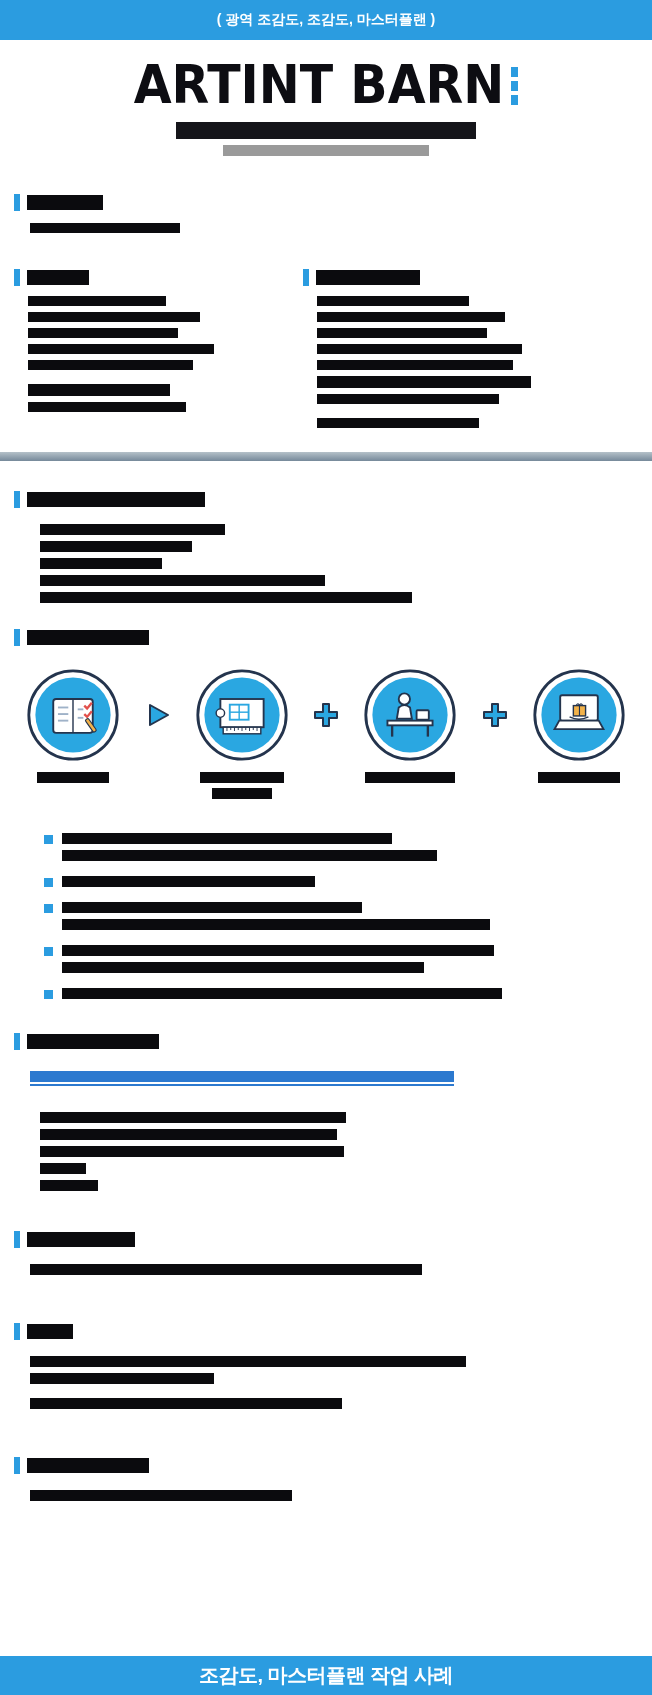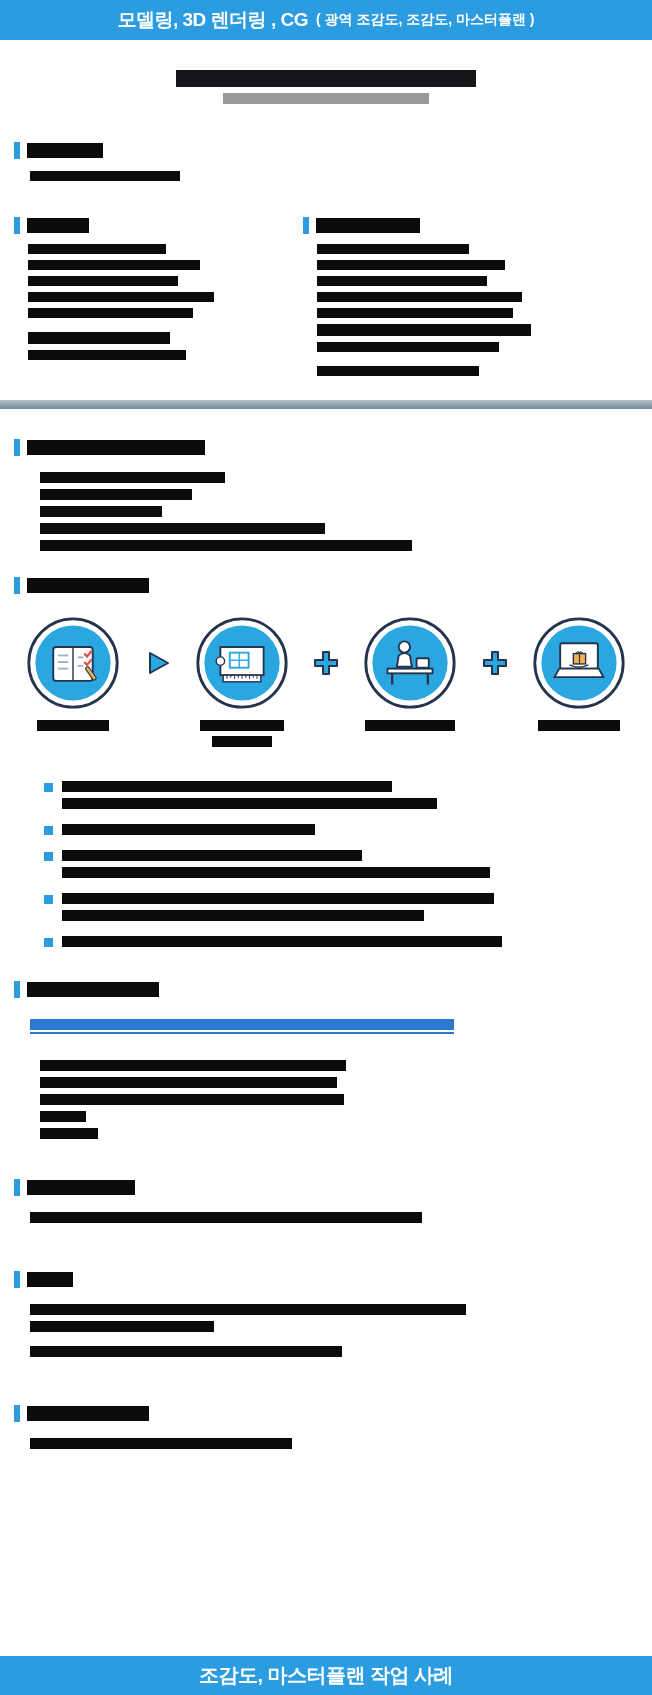--- a/index.html
+++ b/index.html
@@ -78,25 +78,32 @@
   .sec-schedule .rlines{margin-top:16px}
   .sec-pricing{margin-top:48px}
   .sec-pricing .rlines{margin-top:16px}
   .sec-etc{margin-top:48px}
   .sec-etc .rlines{margin-top:16px}
 </style>
 </head>
 <body>
 
 <div class="banner top">
-  <span class="bt">모델링, 3D 렌더링 , CG</span>
   <span class="bs">( 광역 조감도, 조감도, 마스터플랜 )</span>
 </div>
 
 <div class="logo-wrap">
+  <div class="logo-row">
+    <span class="logo-text">ARTINT BARN</span>
+    <span class="logo-marks">
+        <i></i>
+        <i></i>
+        <i></i>
+      </span>
+  </div>
   <div class="logo-tagline" style="width: 300px; height: 17px;"></div>
   <div class="logo-subline" style="width: 206px; height: 11px;"></div>
 </div>
 
 <section class="sec-intro">
   <div class="sec-head">
     <span class="tick"></span>
     <span class="head-bar" style="width: 76px;"></span>
   </div>
   <div class="rlines ind-30">

